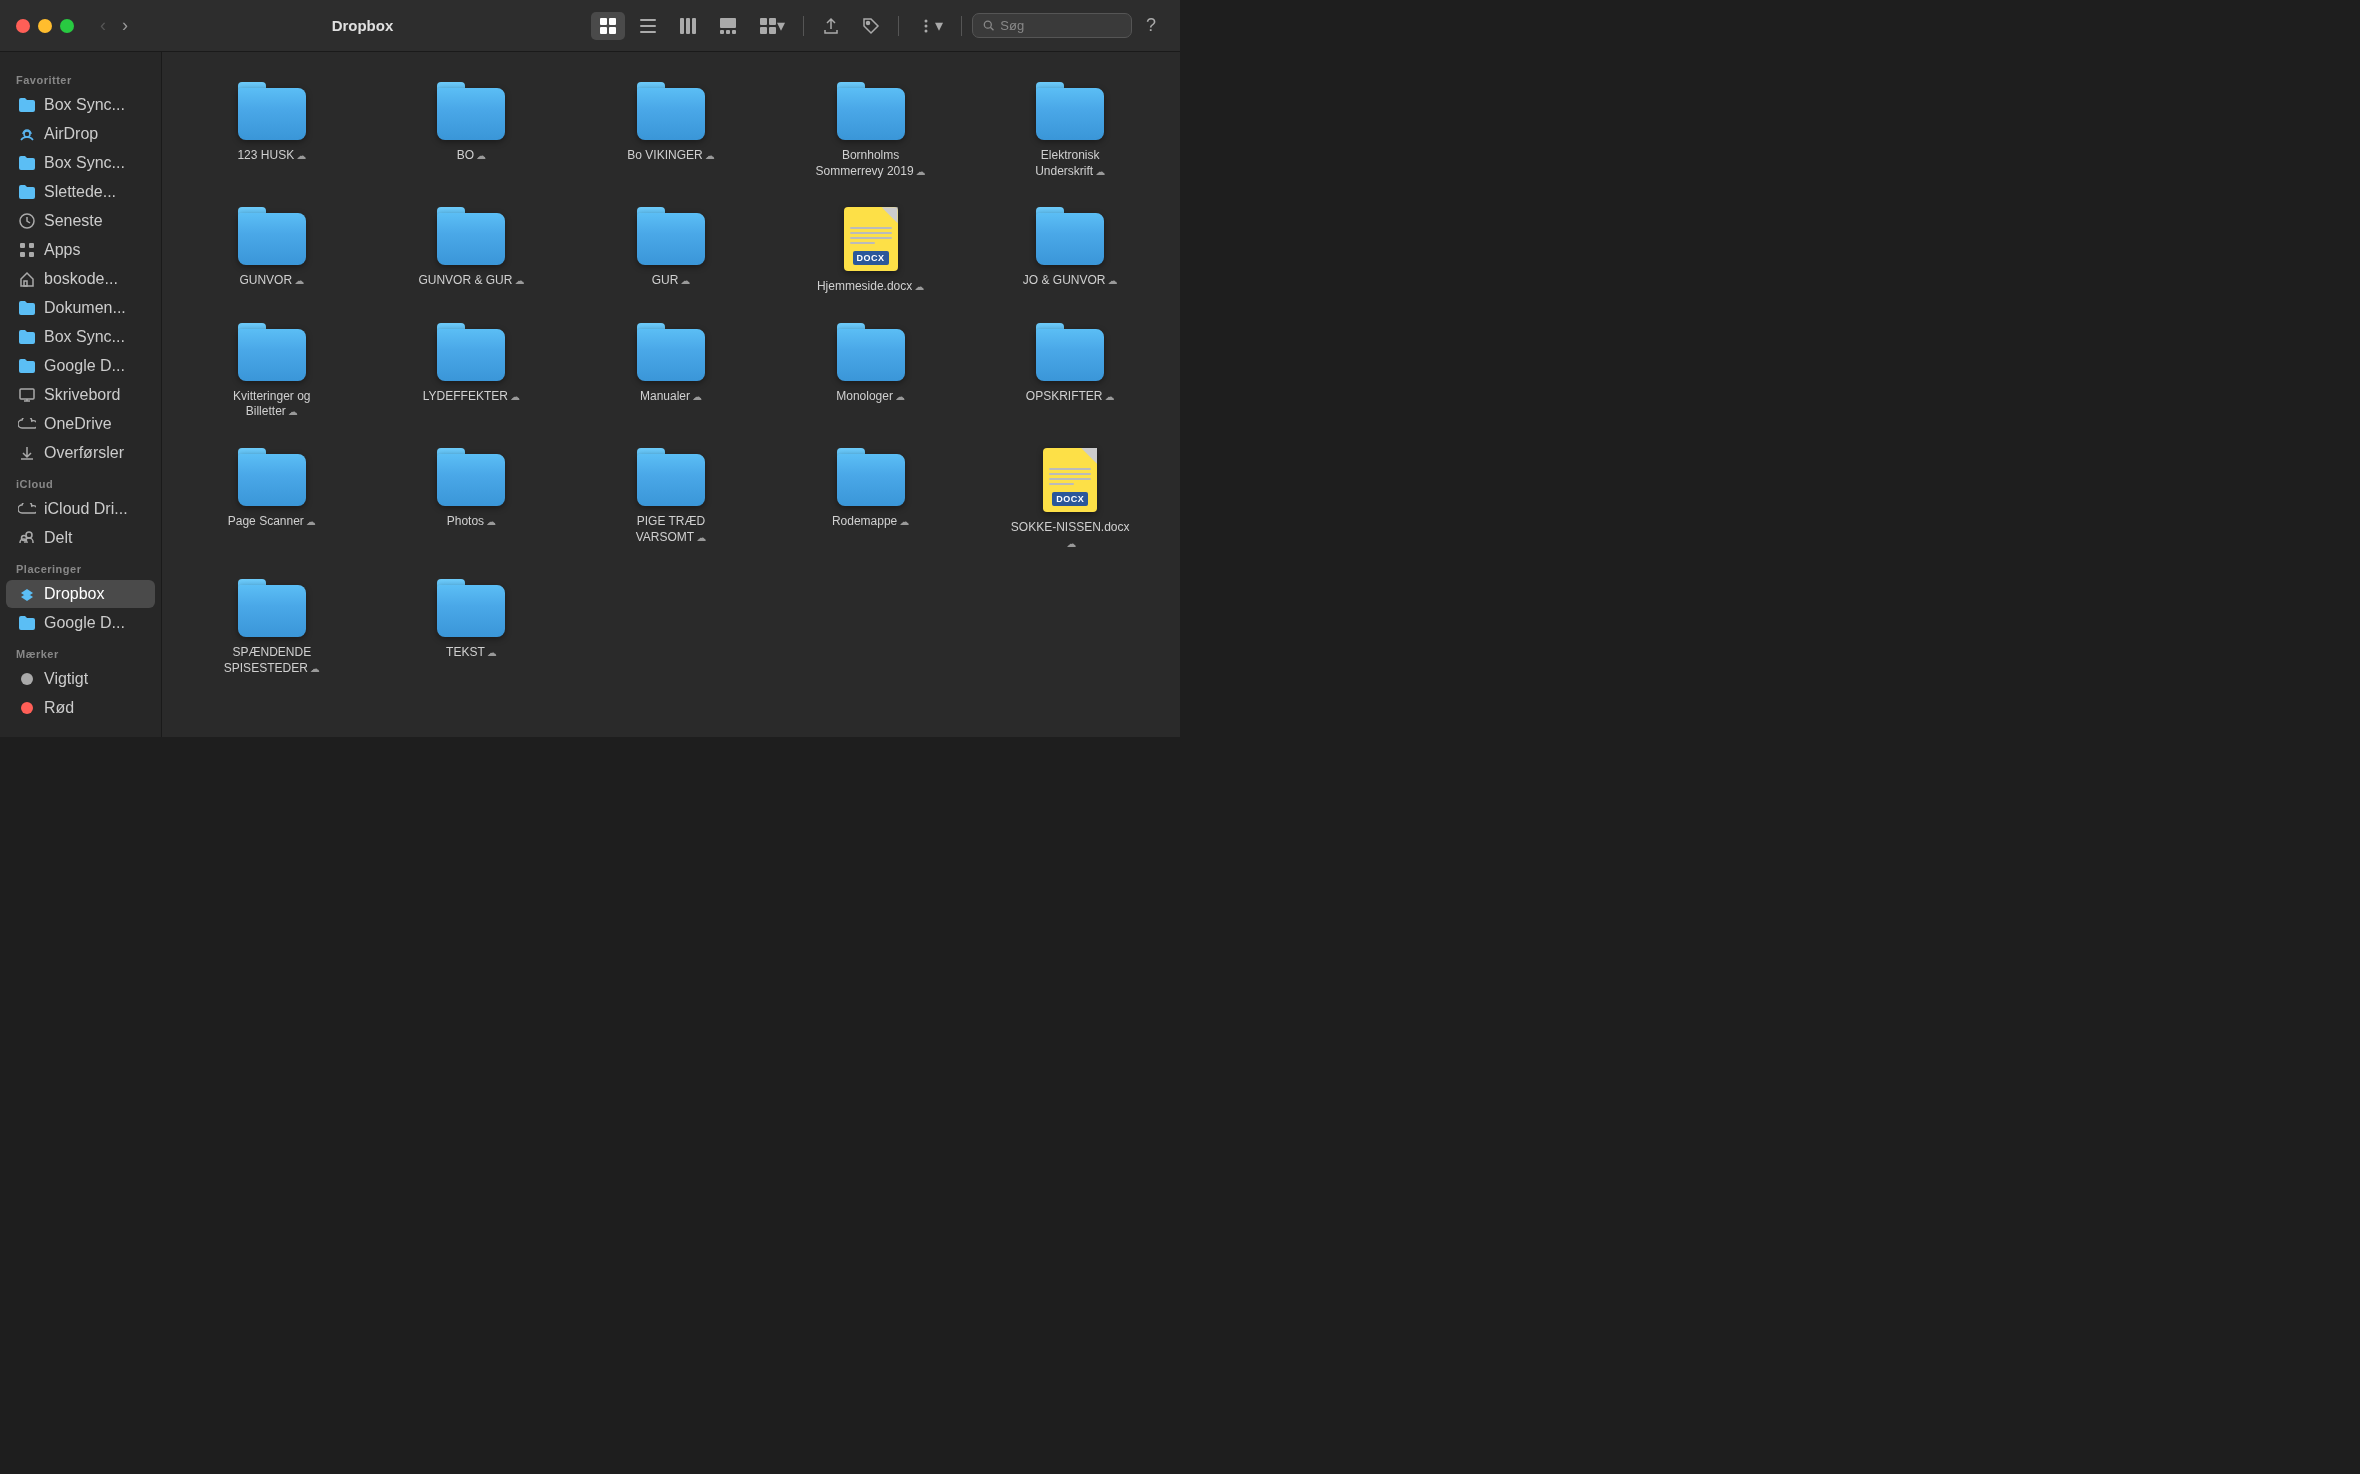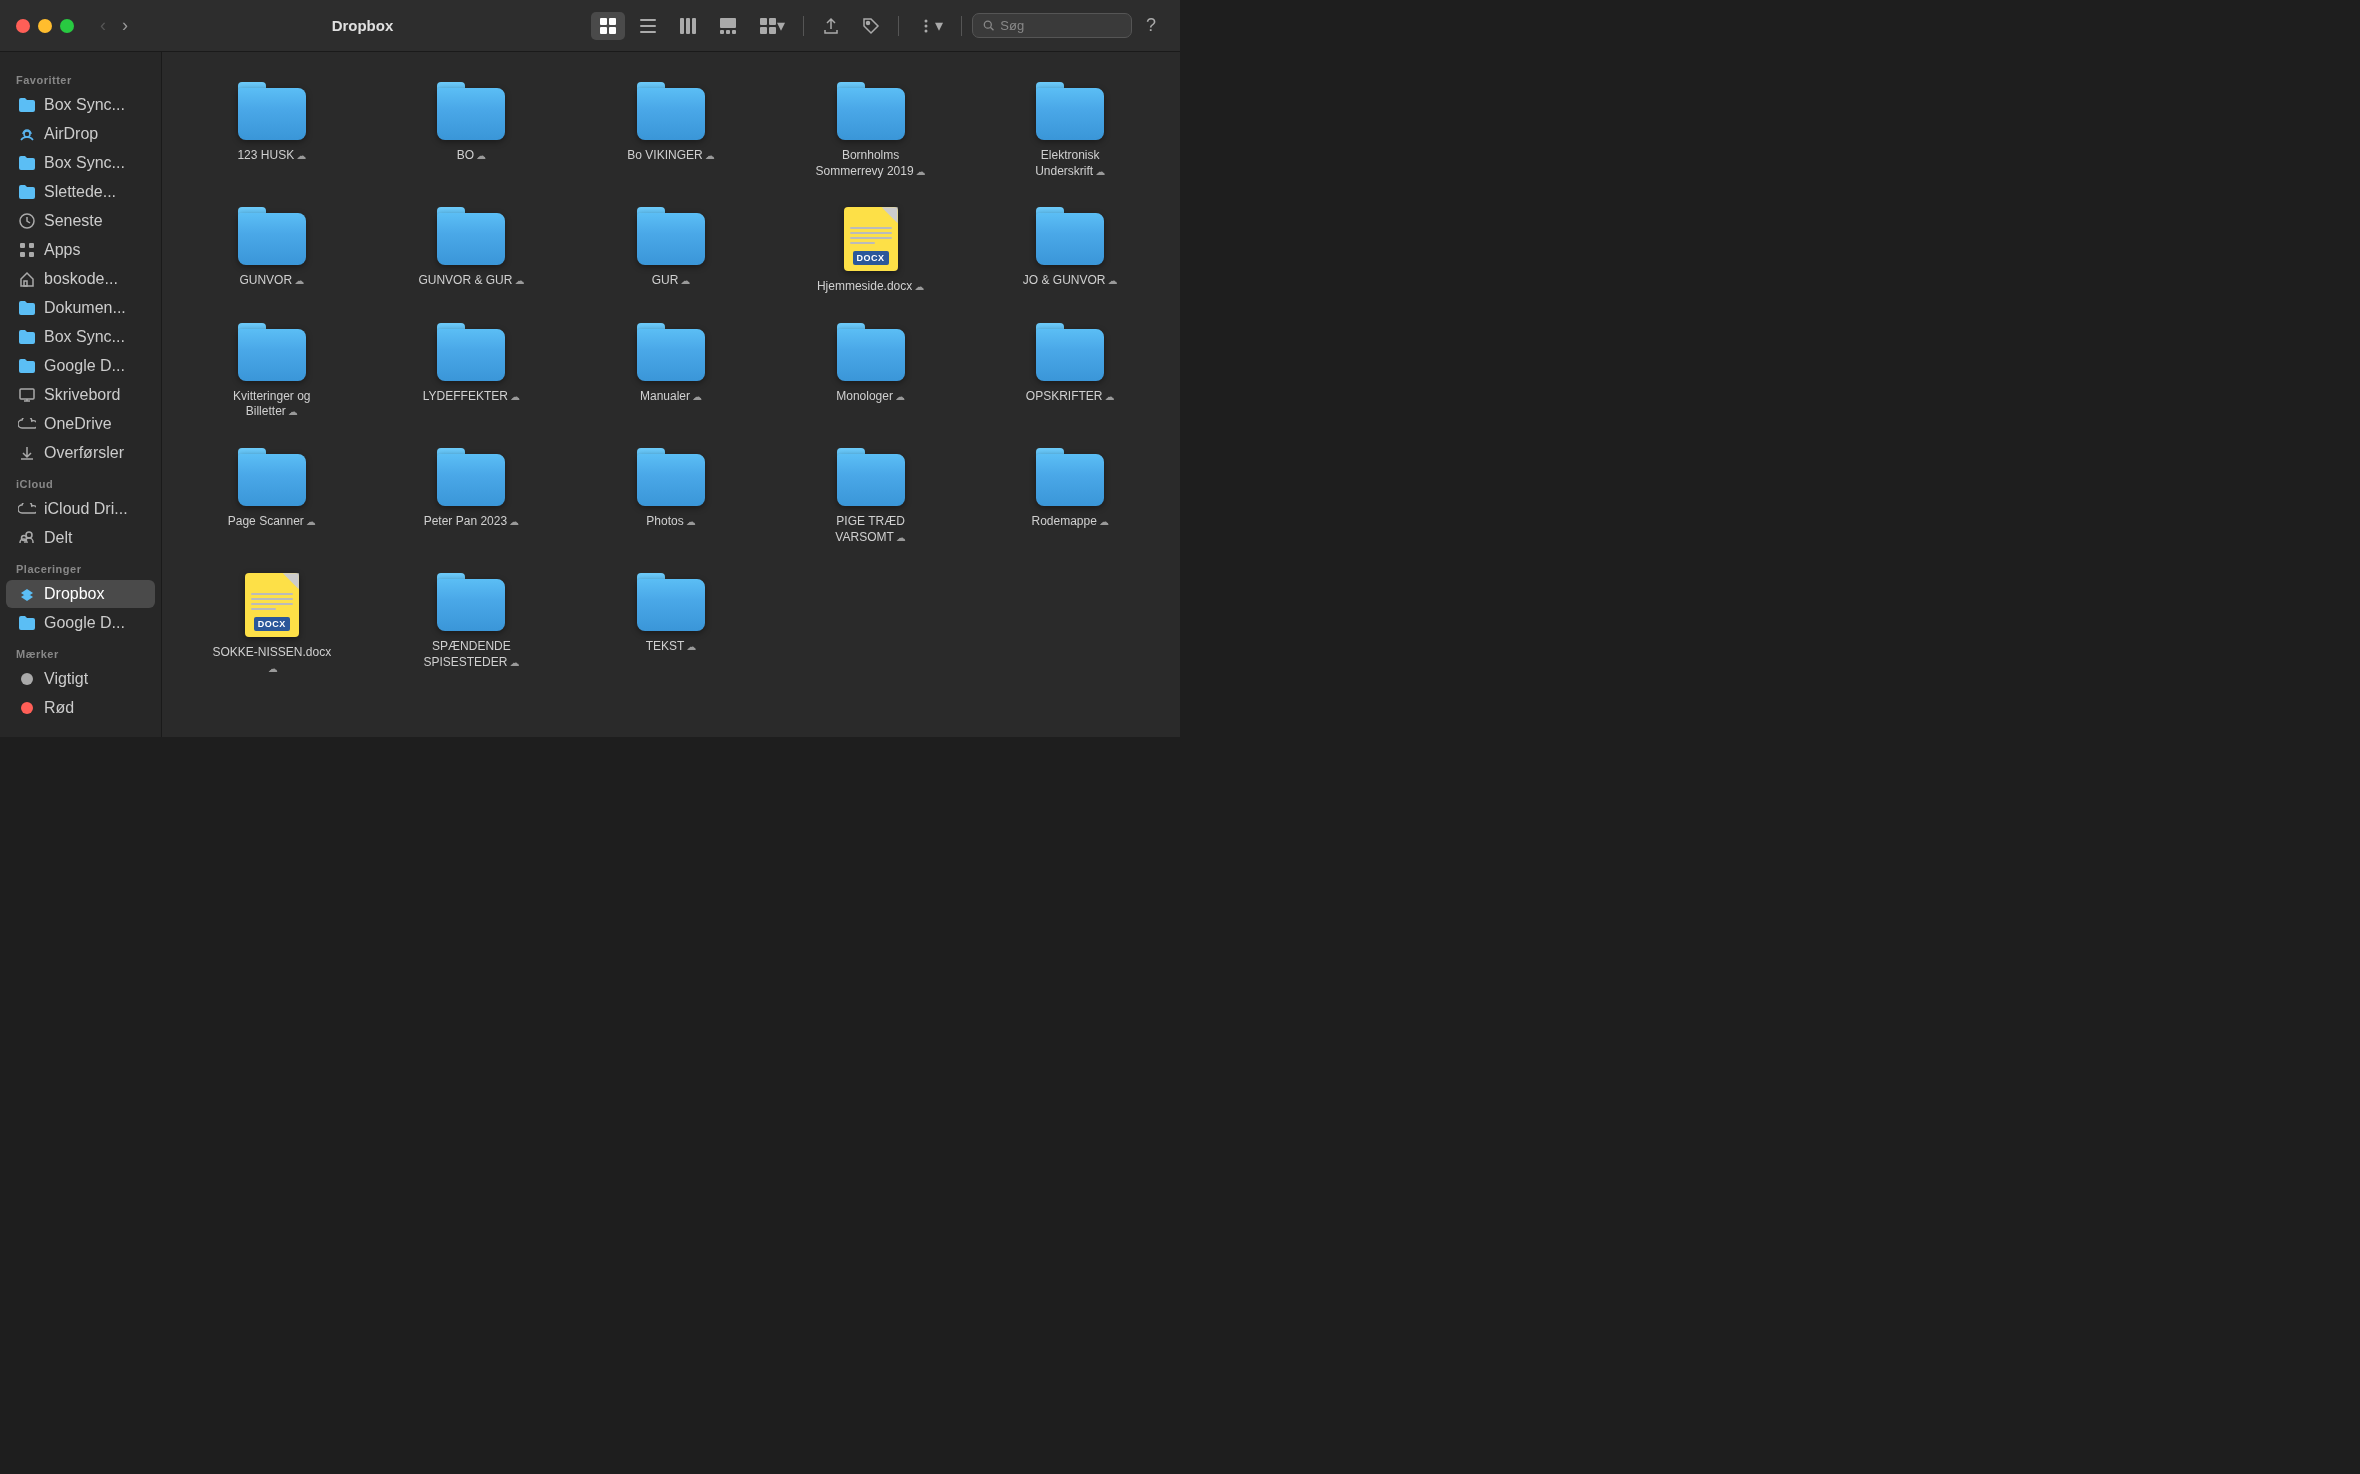--- a/index.html
+++ b/index.html
@@ -715,29 +715,20 @@
 
     <div class="file-label">Page Scanner<span class="cloud-badge">☁</span></div>
   </div>
         <div class="file-item">
 
       <div class="folder-icon">
         <div class="folder-tab"></div>
         <div class="folder-body"></div>
       </div>
 
-    <div class="file-label">Peter Pan 2023<span class="cloud-badge">☁</span></div>
-  </div>
-        <div class="file-item">
-
-      <div class="folder-icon">
-        <div class="folder-tab"></div>
-        <div class="folder-body"></div>
-      </div>
-
     <div class="file-label">Photos<span class="cloud-badge">☁</span></div>
   </div>
         <div class="file-item">
 
       <div class="folder-icon">
         <div class="folder-tab"></div>
         <div class="folder-body"></div>
       </div>
 
     <div class="file-label">PIGE TRÆD VARSOMT<span class="cloud-badge">☁</span></div>

